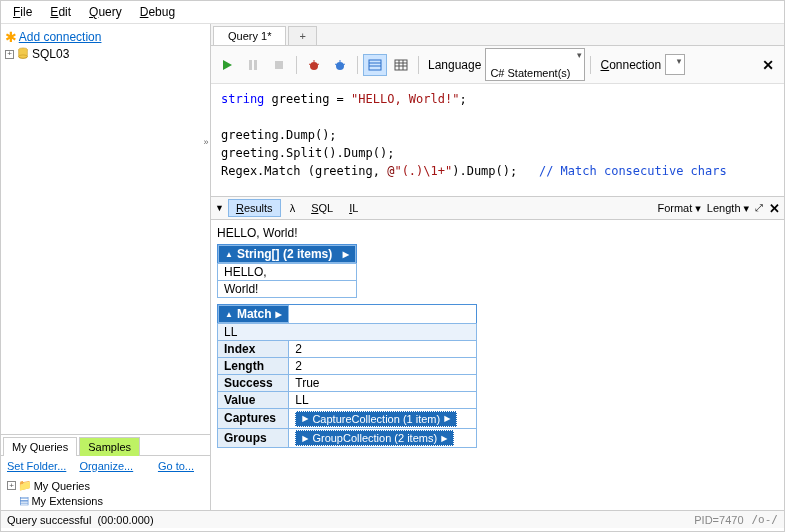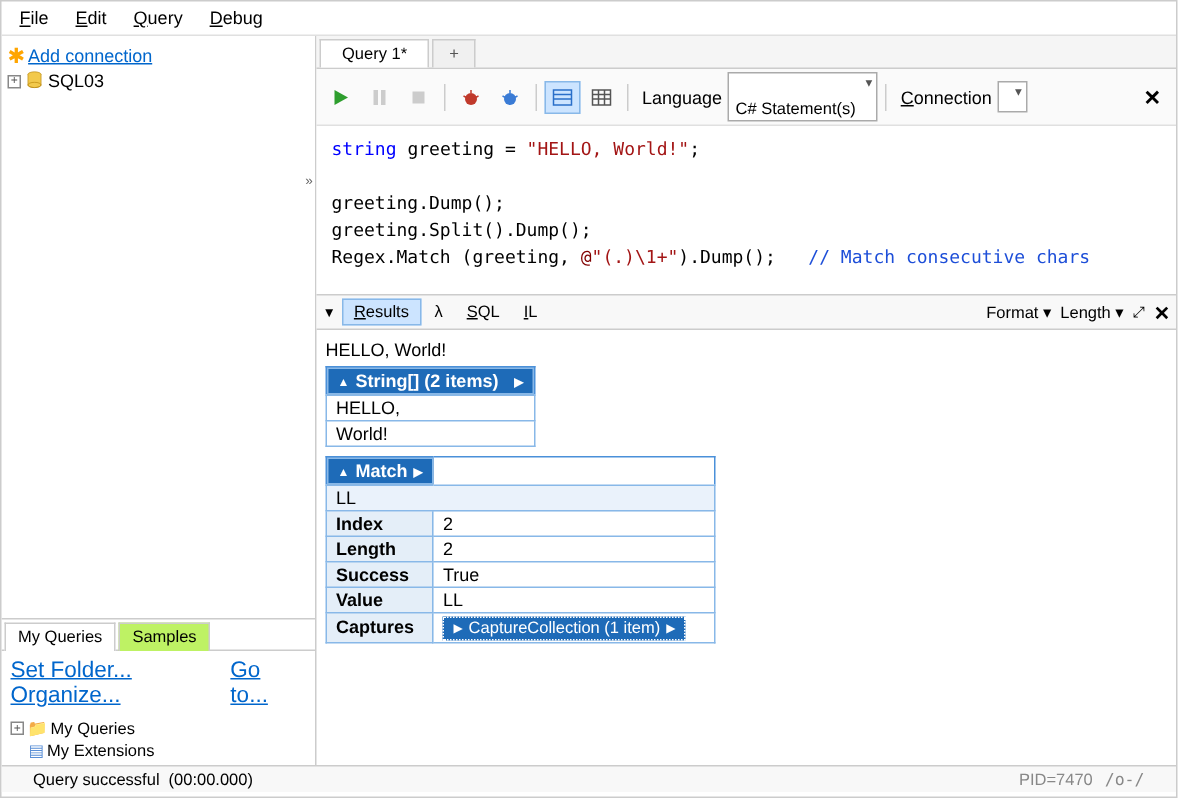--- a/index.html
+++ b/index.html
@@ -12,21 +12,21 @@
 .tree { flex: 1; padding: 4px; border-bottom: 1px solid #ccc; }
 .tree-item { display: flex; align-items: center; gap: 2px; padding: 1px 0; }
 .plus-box { width: 9px; height: 9px; border: 1px solid #888; display: inline-flex; align-items: center; justify-content: center; font-size: 8px; line-height: 1; color: #555; }
 .icon-sun { color: #ffa500; font-size: 14px; }
 .icon-db { width: 14px; height: 14px; }
 .link { color: #0066cc; text-decoration: underline; cursor: pointer; }
 .collapse-chevron { width: 10px; text-align: center; color: #666; font-size: 9px; }
 .mq-tabs { display: flex; border-bottom: 1px solid #ccc; padding-top: 2px; }
 .mq-tab { padding: 3px 8px; border: 1px solid #ccc; border-bottom: none; background: #fff; margin-left: 2px; margin-bottom: -1px; font-size: 11px; }
 .mq-tab.inactive { background: #bef264; }
-.mq-links { display: flex; justify-content: space-between; padding: 4px 6px; font-size: 15px; }
+.mq-links { display: flex; justify-content: space-between; padding: 4px 6px; font-size: 11px; }
 .mq-links .link { margin-right: 10px; }
 .mq-tree { padding: 2px 6px; }
 .mq-tree .tree-item { font-size: 11px; }
 .icon-folder { color: #e6b800; }
 .icon-file { color: #5a8fd6; }
 .workspace { flex: 1; display: flex; flex-direction: column; }
 .tabstrip { display: flex; align-items: center; border-bottom: 1px solid #ccc; padding-top: 2px; background: #f5f5f5; }
 .tab { padding: 3px 14px; border: 1px solid #ccc; border-bottom: none; background: #fff; margin-left: 2px; font-size: 11px; }
 .tab-add { padding: 3px 10px; border: 1px solid #ccc; border-bottom: none; background: #f0f0f0; margin-left: 2px; font-size: 11px; color: #555; }
 .toolbar { display: flex; align-items: center; gap: 2px; padding: 2px 4px; border-bottom: 1px solid #e0e0e0; background: #fafafa; }
@@ -52,21 +52,21 @@
 .dump-header { background: #1e6bb8; color: #fff; padding: 2px 6px; font-weight: bold; display: flex; align-items: center; gap: 4px; font-size: 11px; }
 .dump-header .tri-up { font-size: 8px; }
 .dump-header .tri-right { font-size: 8px; margin-left: auto; }
 .dump-table { border: 1px solid #4a90d9; border-collapse: collapse; margin-bottom: 6px; }
 .dump-table td, .dump-table th { border: 1px solid #88b8e8; padding: 1px 6px; font-size: 12px; text-align: left; }
 .string-table { width: 140px; }
 .match-table { width: 260px; }
 .match-table th { background: #e4eef8; font-weight: bold; width: 62px; }
 .match-primary { background: #eaf2fb; }
 .sub-btn { background: #1e6bb8; color: #fff; padding: 1px 6px; display: inline-flex; align-items: center; gap: 4px; font-size: 11px; border: 1px dotted #fff; }
-.statusbar { display: flex; align-items: center; border-top: 1px solid #ccc; padding: 2px 21px; font-size: 11px; background: #f8f8f8; }
+.statusbar { display: flex; align-items: center; border-top: 1px solid #ccc; padding: 2px 6px; font-size: 11px; background: #f8f8f8; }
 .statusbar .pid { margin-left: auto; color: #888; margin-right: 8px; }
 .statusbar .grip { font-family: monospace; color: #888; }
 svg { display: block; }
 </style>
 </head>
 <body>
 
 <div class="menubar">
   <span><u>F</u>ile</span>
   <span><u>E</u>dit</span>
@@ -255,20 +255,28 @@
               <td>LL</td>
             </tr>
         <tr>
               <th>Captures</th>
               <td><span class="sub-btn">
                   <span style="font-size:8px;">▶</span>
                   <span>CaptureCollection (1 item)</span>
                   <span style="font-size:8px;">▶</span>
                 </span></td>
             </tr>
+        <tr>
+              <th>Groups</th>
+              <td><span class="sub-btn">
+                  <span style="font-size:8px;">▶</span>
+                  <span>GroupCollection (2 items)</span>
+                  <span style="font-size:8px;">▶</span>
+                </span></td>
+            </tr>
       </tbody>
         </table>
     </div>
   </div>
 </div>
 
 <div class="statusbar">
   <span>Query successful</span>
   <span style="margin-left:6px;">(00:00.000)</span>
   <span class="pid">PID=7470</span>

